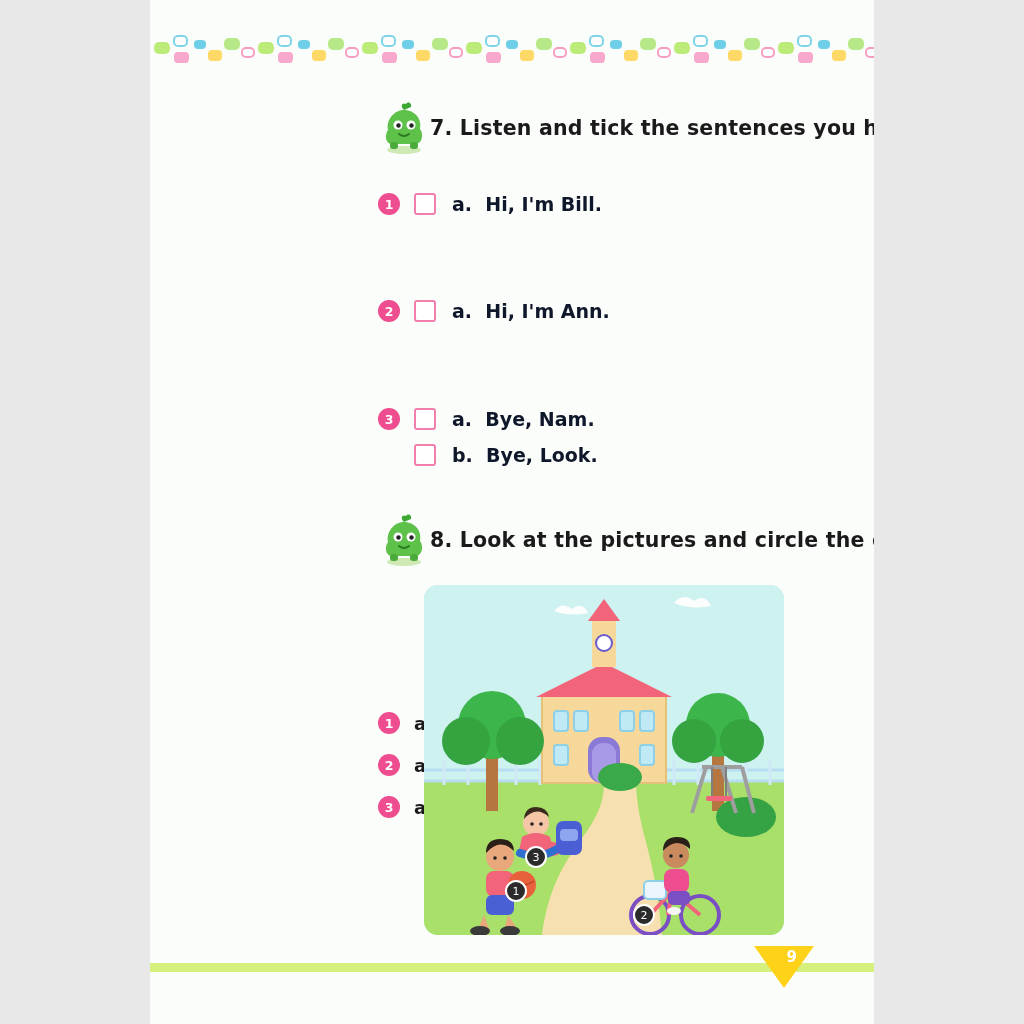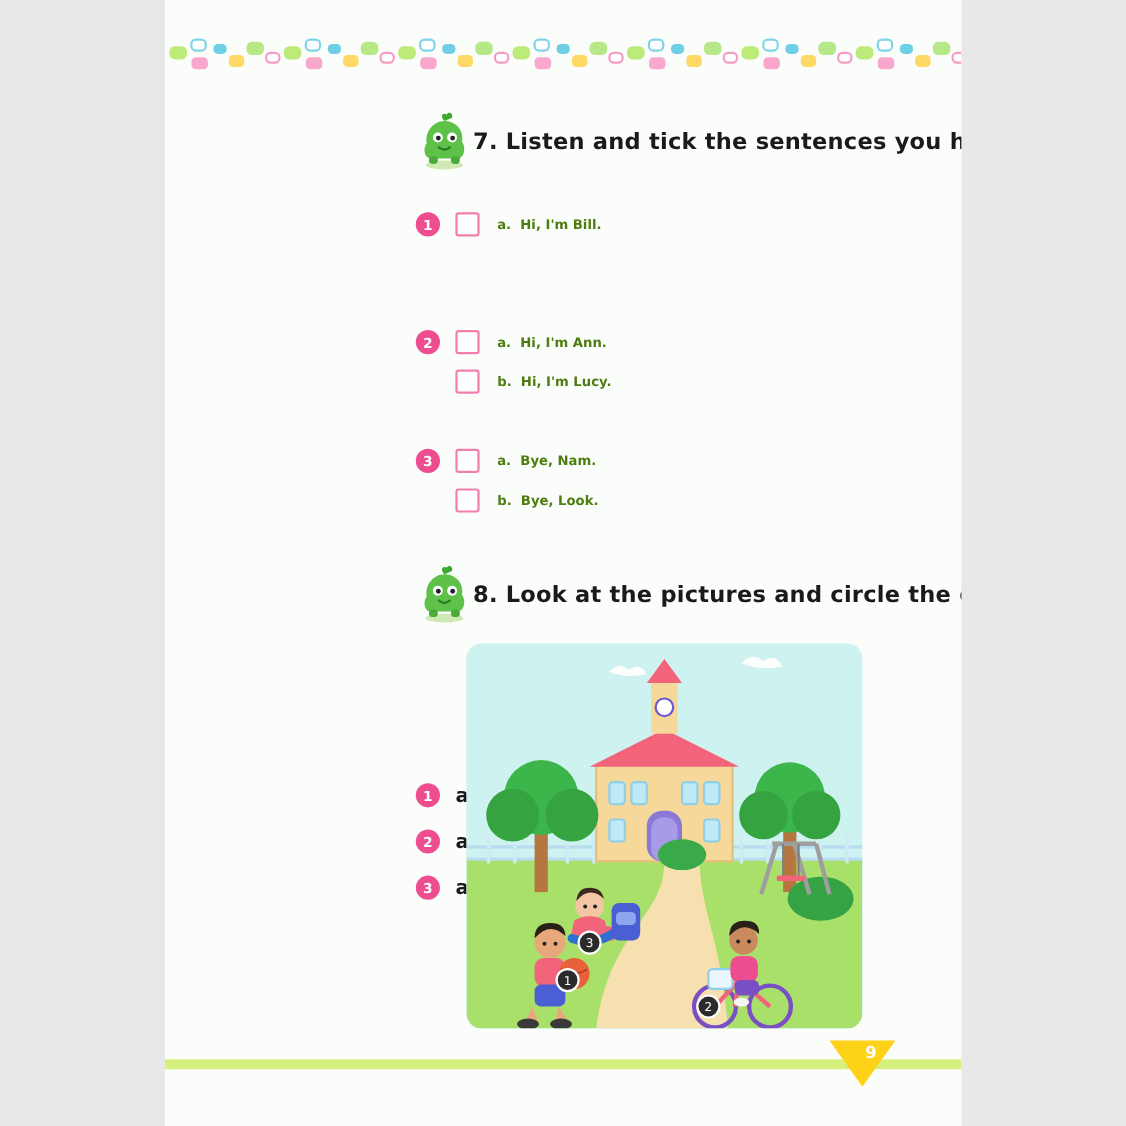--- a/index.html
+++ b/index.html
@@ -76,23 +76,23 @@
     width: 22px; height: 22px;
     border: 2px solid #f07fae;
     border-radius: 3px;
     background: #fff;
     margin-left: 14px;
     flex: 0 0 22px;
     box-sizing: border-box;
   }
   .opt-text {
     margin-left: 16px;
-    font-size: 12px;
-    font-weight: bold;
-    color: #4d7c0f;
+    font-size: 19px;
+    font-weight: bold;
+    color: #0f172a;
     font-family: "DejaVu Sans", sans-serif;
     white-space: nowrap;
   }
 
   
   .words-block {
     position: absolute;
     left: 228px;
   }
   .word-row {
@@ -212,28 +212,20 @@
 
   <div class="q-group" style="top:293px;">
     <div class="q-row">
       <div class="num-badge">2</div>
       <div class="tickbox"></div>
       <div class="opt-text">
         <span>a.</span>
         &nbsp;<span>Hi, I'm Ann.</span>
       </div>
     </div>
-    <div class="q-row">
-      <div class="num-spacer"></div>
-      <div class="tickbox"></div>
-      <div class="opt-text">
-        <span>b.</span>
-        &nbsp;<span>Hi, I'm Lucy.</span>
-      </div>
-    </div>
   </div>
 
   <div class="q-group" style="top:401px;">
     <div class="q-row">
       <div class="num-badge">3</div>
       <div class="tickbox"></div>
       <div class="opt-text">
         <span>a.</span>
         &nbsp;<span>Bye, Nam.</span>
       </div>

